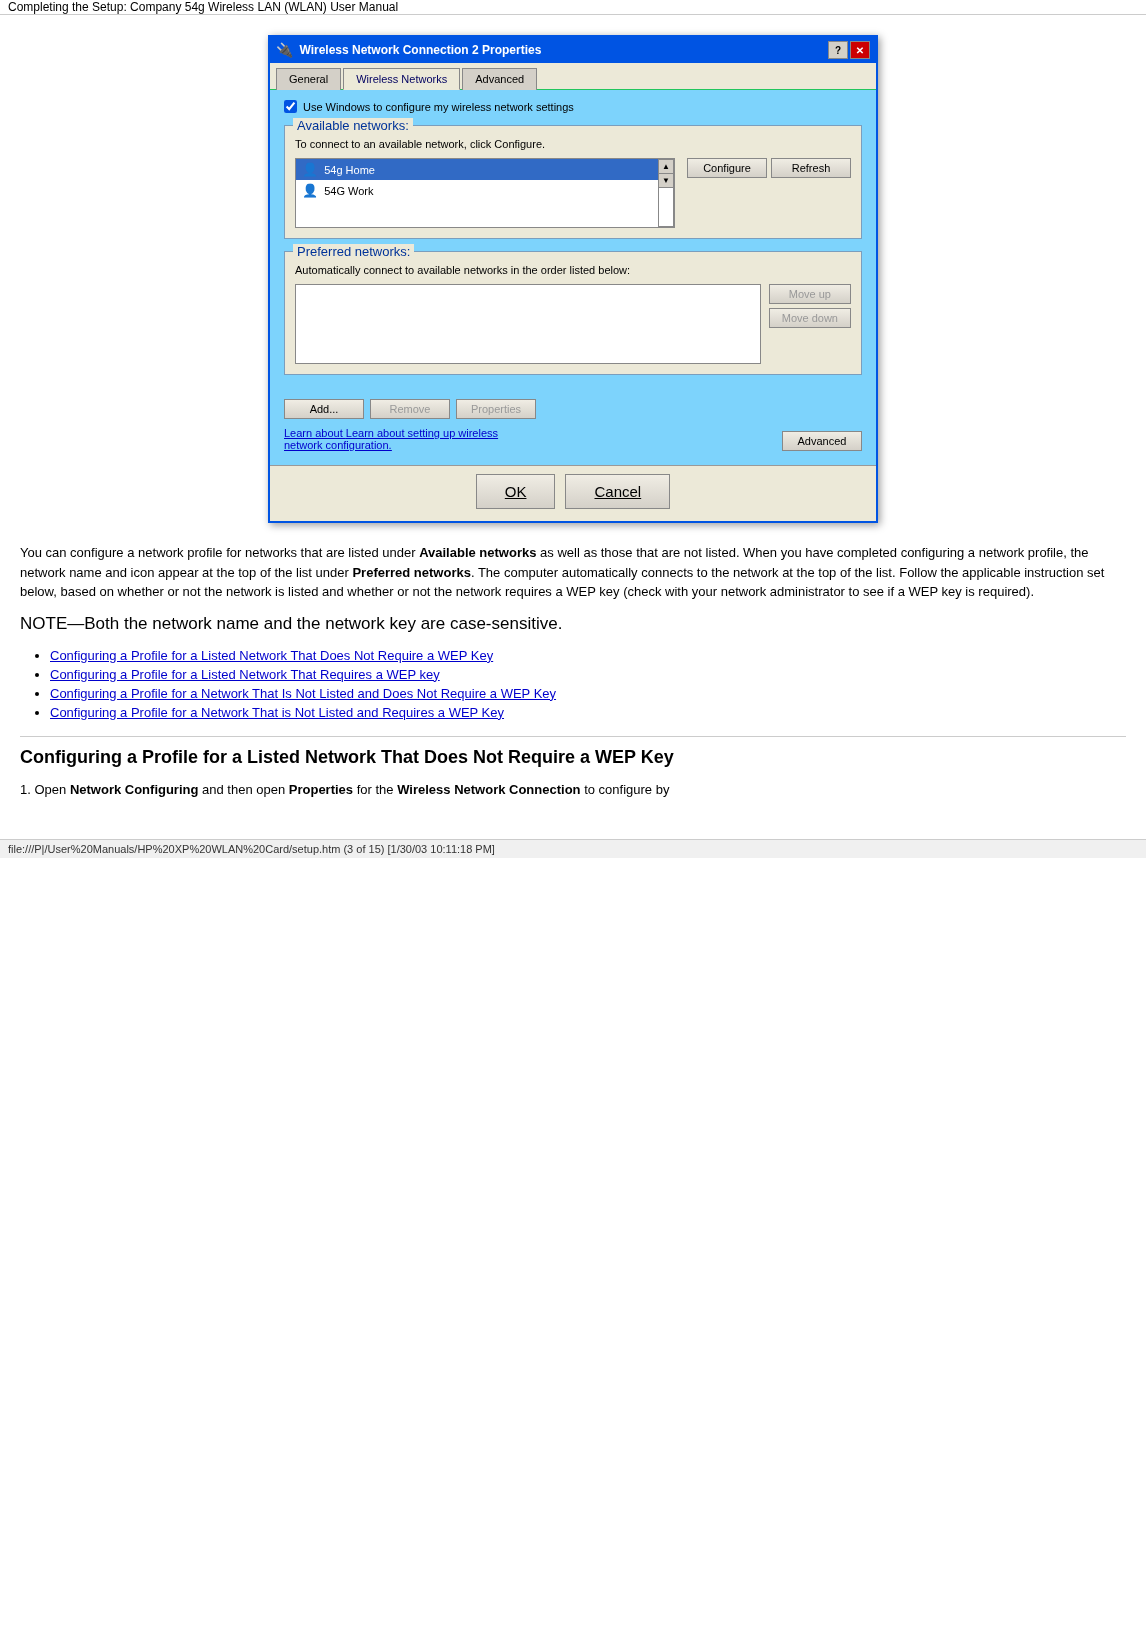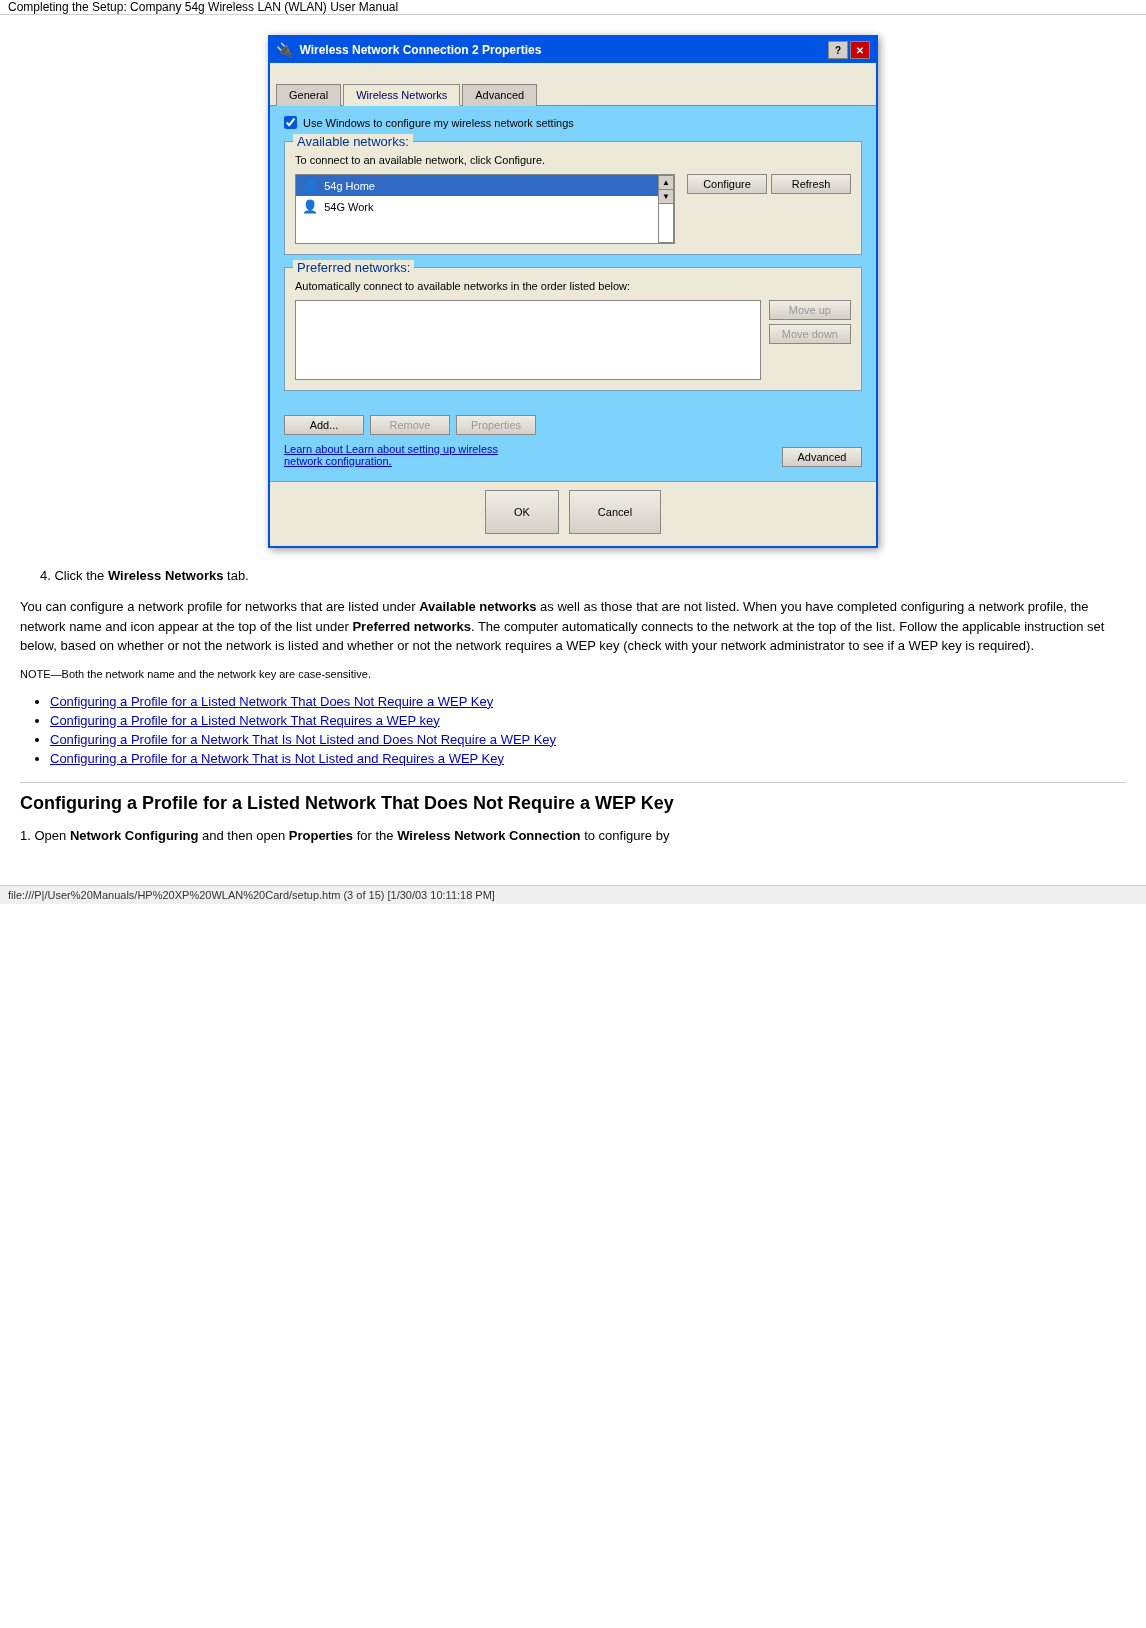--- a/index.html
+++ b/index.html
@@ -72,21 +72,21 @@
       font-size: 10px;
       color: #000;
       font-weight: bold;
     }
     .titlebar-btn.close-btn {
       background: #c00;
       color: #fff;
     }
     .dialog-tabs {
       display: flex;
-      padding: 20px 6px 0 6px;
+      padding: 4px 6px 0 6px;
       background: #ece9d8;
       gap: 2px;
     }
     .tab {
       padding: 4px 12px;
       background: #d4d0c8;
       border: 1px solid #888;
       border-bottom: none;
       cursor: pointer;
       font-size: 11px;
@@ -216,39 +216,40 @@
     }
     .dialog-footer {
       display: flex;
       justify-content: center;
       gap: 10px;
       padding: 8px 14px 12px 14px;
       background: #ece9d8;
       border-top: 1px solid #999;
     }
     .footer-btn {
-      padding: 15px 28px;
+      padding: 8px 28px;
       background: linear-gradient(to bottom, #f0ede4, #d4d0c8);
       border: 1px solid #888;
       cursor: pointer;
-      font-size: 11px;
+      font-size: 15px;
       font-family: 'Tahoma', Arial, sans-serif;
+      text-decoration: underline;
     }
     
     .step-text {
       margin: 10px 0 14px 20px;
       font-size: 13px;
     }
     .paragraph {
       font-size: 13px;
       line-height: 1.5;
       margin-bottom: 12px;
     }
     .note-text {
-      font-size: 11px;
+      font-size: 17px;
       margin: 10px 0 14px 0;
     }
     .bullet-list {
       margin-left: 30px;
       margin-bottom: 16px;
     }
     .bullet-list li {
       font-size: 13px;
       margin-bottom: 4px;
       list-style-type: disc;
@@ -404,23 +405,20 @@
 
       </div>
 
       <div class="dialog-footer">
         <button class="footer-btn">OK</button>
         <button class="footer-btn">Cancel</button>
       </div>
     </div>
   </div>
 
-  <div class="step-text">
-    <span>4.  Click the </span><strong>Wireless Networks</strong><span> tab.</span>
-  </div>
 
   <p class="paragraph">
     <span>You can configure a network profile for networks that are listed under </span><strong>Available networks</strong><span> as well as those that are not listed. When you have completed configuring a network profile, the network name and icon appear at the top of the list under </span><strong>Preferred networks</strong><span>. The computer automatically connects to the network at the top of the list. Follow the applicable instruction set below, based on whether or not the network is listed and whether or not the network requires a WEP key (check with your network administrator to see if a WEP key is required).</span>
   </p>
 
   <p class="note-text">
     <span>NOTE—Both the network name and the network key are case-sensitive.</span>
   </p>
 
   <ul class="bullet-list">

